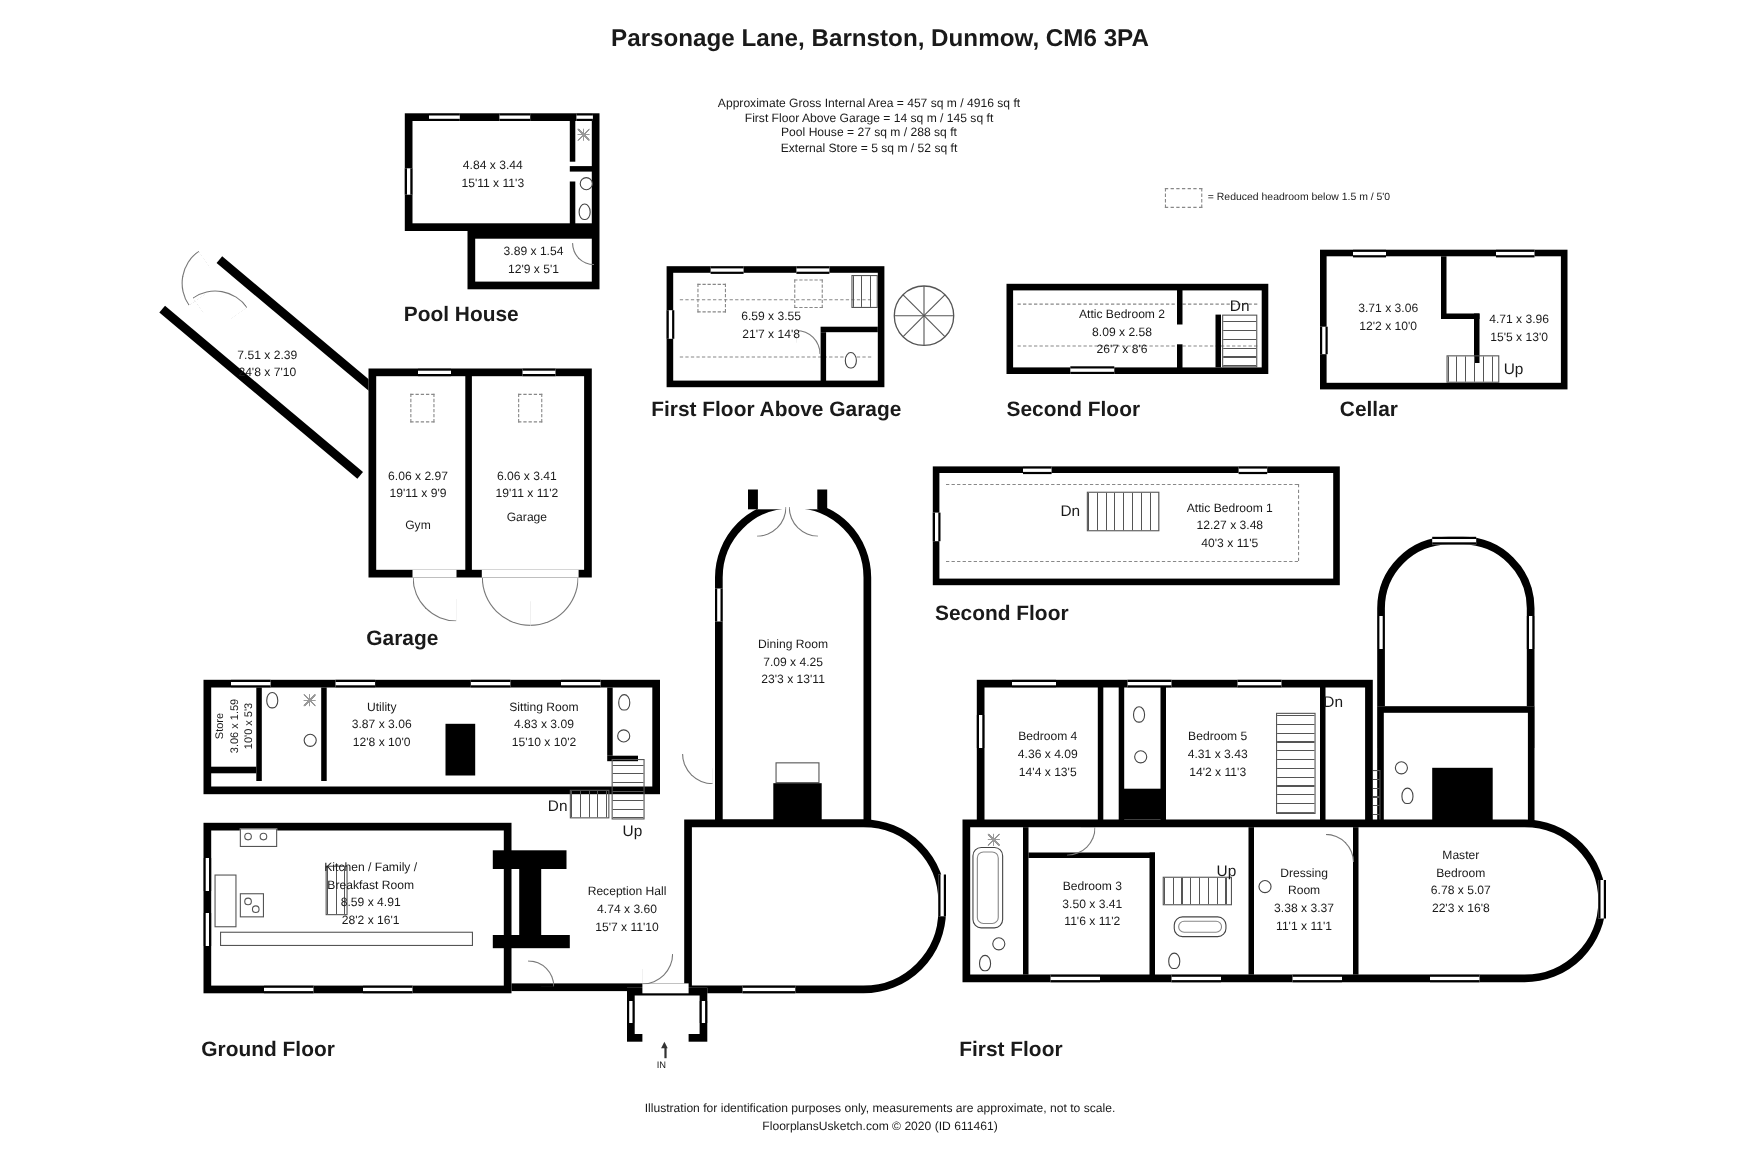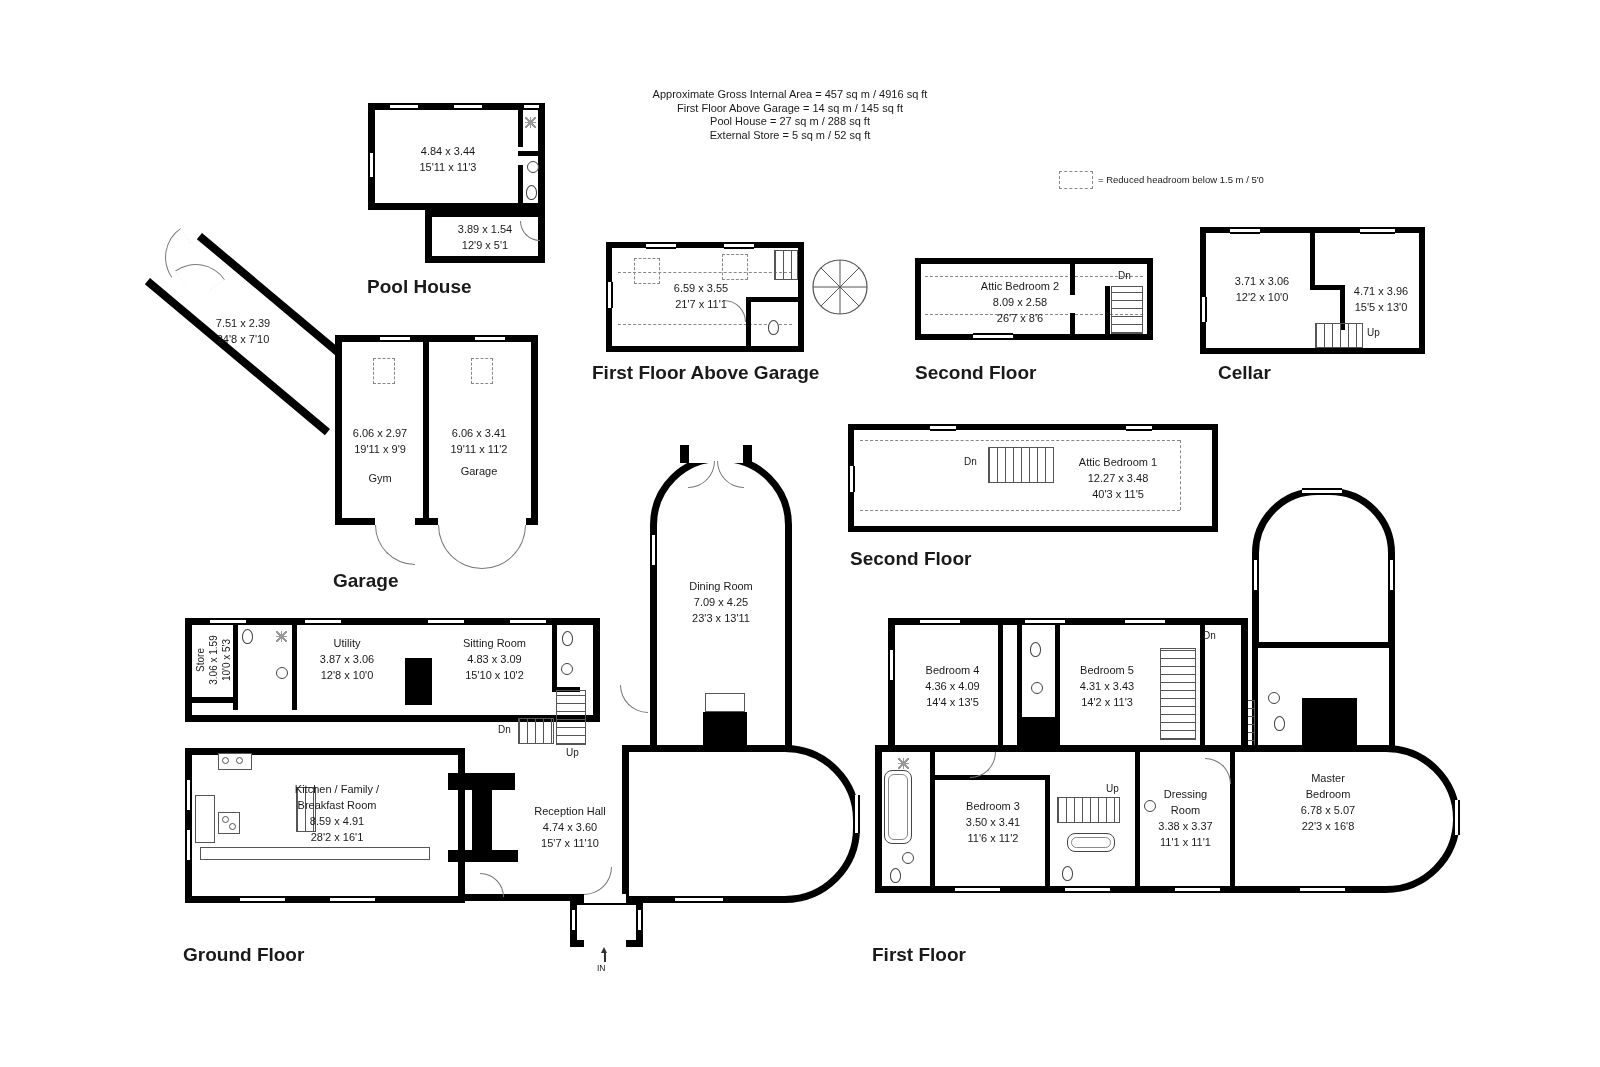--- a/index.html
+++ b/index.html
@@ -12,21 +12,21 @@
   .gap{position:absolute;background:#fff}
   .winh{position:absolute;height:7px;background:#fff;border-top:2px solid #000;border-bottom:2px solid #000;box-sizing:border-box}
   .winv{position:absolute;width:7px;background:#fff;border-left:2px solid #000;border-right:2px solid #000;box-sizing:border-box}
   .dashh{position:absolute;border-top:1px dashed #888}
   .dashv{position:absolute;border-left:1px dashed #888}
   .dashbox{position:absolute;border:1.5px dashed #888;box-sizing:border-box}
   .sth{position:absolute;background:repeating-linear-gradient(90deg,#555 0 1px,transparent 1px 8px);border:1px solid #555;box-sizing:border-box}
   .stv{position:absolute;background:repeating-linear-gradient(0deg,#555 0 1px,transparent 1px 8px);border:1px solid #555;box-sizing:border-box}
   .rtext{position:absolute;font-size:11px;line-height:16px;text-align:center;white-space:nowrap}
   .flabel{position:absolute;font-size:19px;font-weight:bold}
-  .updn{position:absolute;font-size:10px}
+  .updn{position:absolute;font-size:14px}
   .wc{position:absolute;width:11px;height:15px;border:1.3px solid #444;border-radius:50% 50% 45% 45%;box-sizing:border-box;background:#fff}
   .sink{position:absolute;width:10px;height:10px;border:1.3px solid #444;border-radius:50%;background:#fff}
   .tub{position:absolute;border:1.5px solid #444;border-radius:8px;background:#fff}
   .tub:before{content:"";position:absolute;inset:3px;border:1px solid #888;border-radius:6px}
   .counter{position:absolute;border:1px solid #555;background:#fff;box-sizing:border-box}
   .dot{position:absolute;width:7px;height:7px;border:1px solid #555;border-radius:50%;box-sizing:border-box}
   .spark{position:absolute;width:11px;height:11px;background:
      linear-gradient(45deg,transparent 45%,#999 45% 55%,transparent 55%),
      linear-gradient(135deg,transparent 45%,#999 45% 55%,transparent 55%),
      linear-gradient(90deg,transparent 46%,#999 46% 54%,transparent 54%),
@@ -36,20 +36,21 @@
   .title{position:absolute;left:0;width:1600px;text-align:center;font-size:22px;font-weight:bold}
   .sumline{font-size:11px;line-height:13.5px;text-align:center}
   .footline{font-size:11px;line-height:16px;text-align:center}
   .tri-up{position:absolute;width:0;height:0;border-left:3px solid transparent;border-right:3px solid transparent;border-bottom:6px solid #333}
 </style>
 </head>
 <body>
 
 <div id="canvas">
 
+  <div class="title" style="top:22px">Parsonage Lane, Barnston, Dunmow, CM6 3PA</div>
 
   <div class="abs" style="left:0;top:88px;width:1580px">
     <div class="sumline">Approximate Gross Internal Area = 457 sq m / 4916 sq ft</div>
     <div class="sumline">First Floor Above Garage  = 14 sq m / 145 sq ft</div>
     <div class="sumline">Pool House = 27 sq m / 288 sq ft</div>
     <div class="sumline">External Store = 5 sq m / 52 sq ft</div>
   </div>
 
   <div class="dashbox" style="left:1059px;top:171px;width:34px;height:18px"></div>
   <div class="abs" style="left:1098px;top:174px;font-size:9.5px">= Reduced headroom below 1.5 m / 5'0</div>
@@ -88,21 +89,21 @@
     <div class="winh" style="left:40px;top:0;width:30px"></div>
     <div class="winh" style="left:118px;top:0;width:30px"></div>
     <div class="winv" style="left:0;top:40px;height:26px"></div>
     <div class="sth" style="left:168px;top:8px;width:24px;height:30px"></div>
     <div class="wall" style="left:140px;top:55px;width:52px;height:5px"></div>
     <div class="wall" style="left:140px;top:60px;width:5px;height:45px"></div>
     <div class="wc" style="left:162px;top:78px"></div>
     <div class="arc" style="left:118px;top:58px;width:22px;height:22px;border-radius:0 100% 0 0;border-left:none;border-bottom:none"></div>
     <div class="rtext" style="left:20px;top:38px;width:150px">
       <div>6.59 x 3.55</div>
-      <div>21'7 x 11'1</div>
+      <div>21'7 x 14'8</div>
     </div>
     <svg style="position:absolute;left:205px;top:16px" width="58" height="58" viewBox="0 0 58 58">
       <circle cx="29" cy="29" r="27" fill="#fff" stroke="#555" stroke-width="1.2"></circle>
       <g stroke="#555" stroke-width="1">
         <line x1="29" y1="29" x2="29" y2="2"></line>
           <line x1="29" y1="29" x2="48" y2="10"></line>
         <line x1="29" y1="29" x2="56" y2="29"></line>
           <line x1="29" y1="29" x2="48" y2="48"></line>
         <line x1="29" y1="29" x2="29" y2="56"></line>
           <line x1="29" y1="29" x2="10" y2="48"></line>
@@ -387,14 +388,18 @@
       <div>Master</div>
       <div>Bedroom</div>
       <div>6.78 x 5.07</div>
       <div>22'3 x 16'8</div>
     </div>
     <div class="arc" style="left:335px;top:288px;width:26px;height:26px;border-radius:0 100% 0 0;border-left:none;border-bottom:none"></div>
     <div class="arc" style="left:100px;top:282px;width:26px;height:26px;border-radius:0 0 100% 0;border-top:none;border-left:none"></div>
   </div>
   <div class="flabel" style="left:872px;top:944px">First Floor</div>
 
+  <div class="abs" style="left:0;top:1000px;width:1600px">
+    <div class="footline">Illustration for identification purposes only, measurements are approximate, not to scale.</div>
+    <div class="footline">FloorplansUsketch.com © 2020 (ID 611461)</div>
+  </div>
 
 </div>
 
 </body></html>

